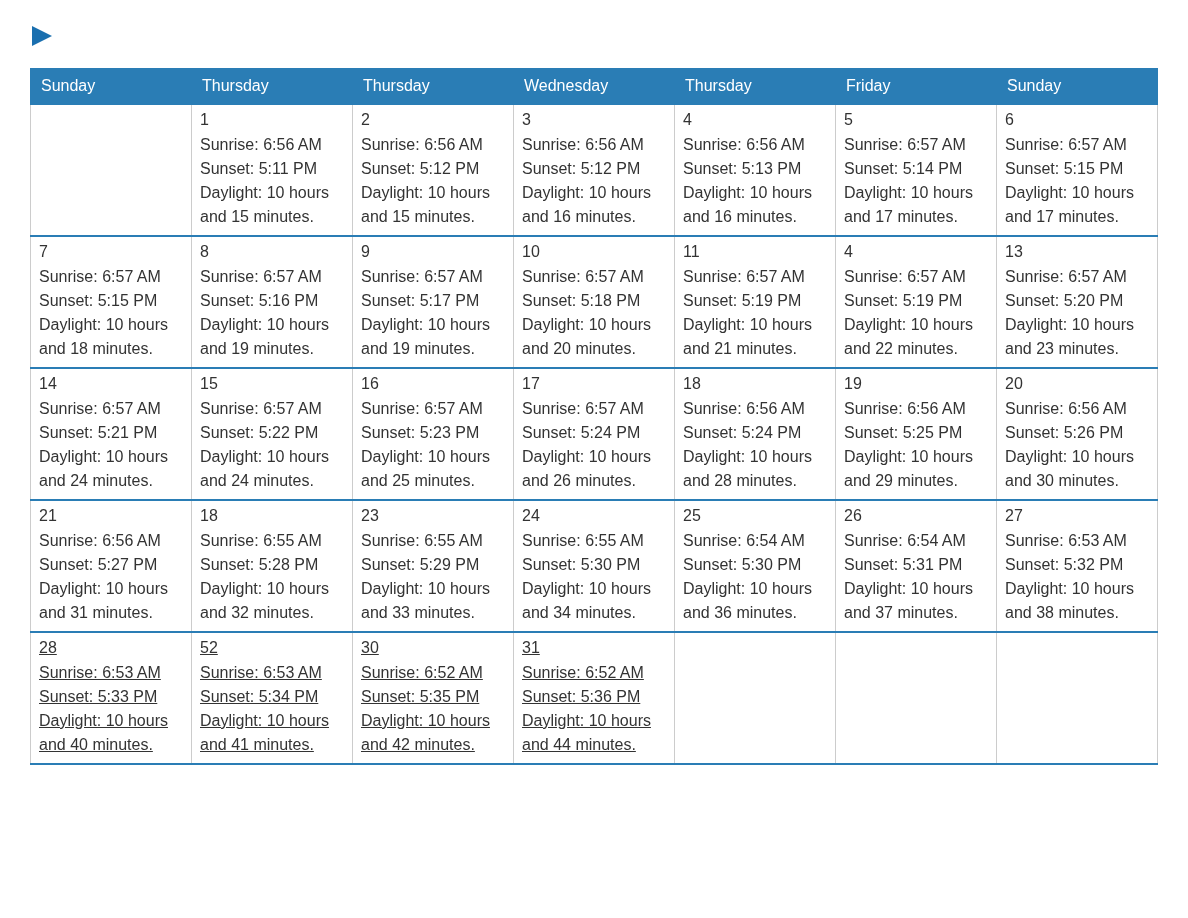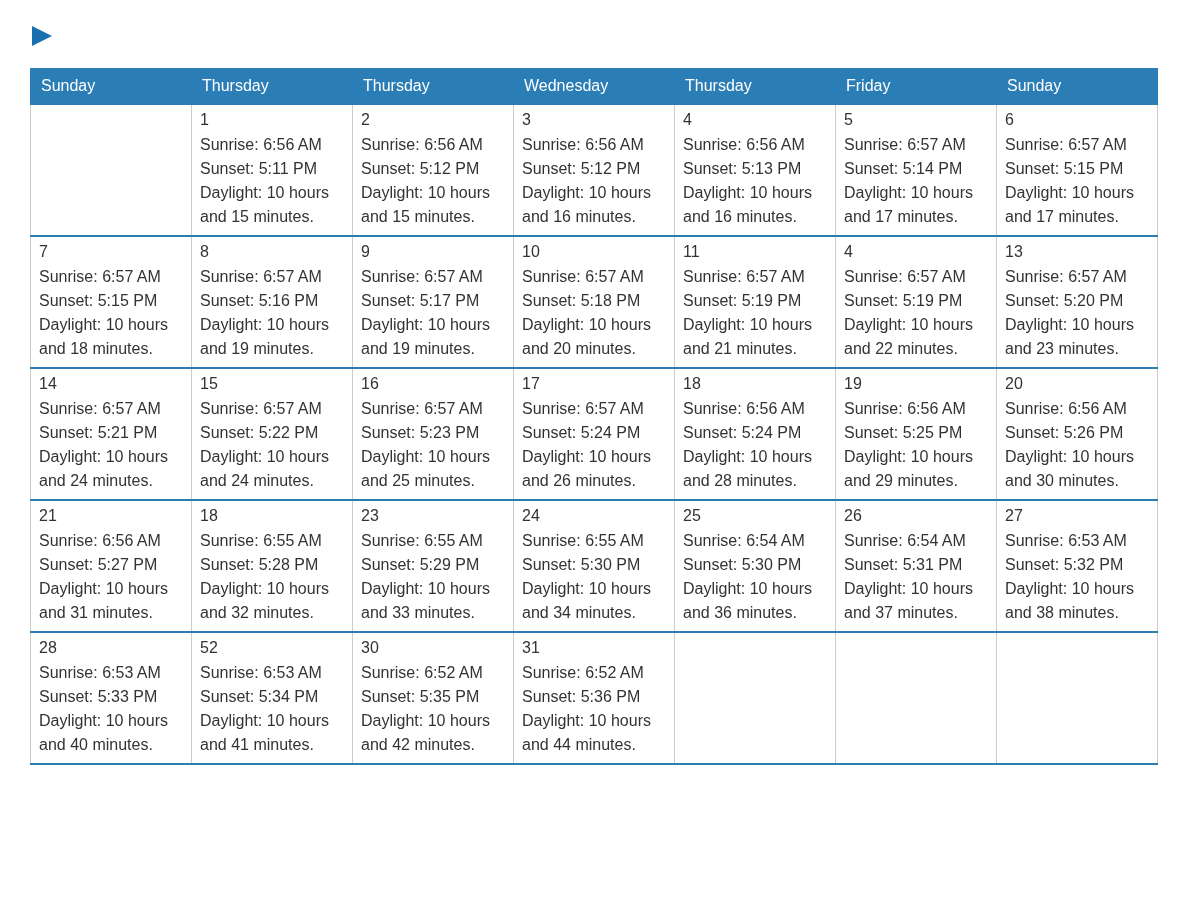--- a/index.html
+++ b/index.html
@@ -93,20 +93,21 @@
       color: #333;
     }
     .calendar tr td:first-child {
       border-left: 1px solid #ccc;
     }
     .calendar tr td:last-child {
       border-right: 1px solid #ccc;
     }
     .last-row td {
       border-bottom: 2px solid #2a7db5;
+      text-decoration: underline;
     }
   </style>
 </head>
 <body>
 
 <div class="header">
   <div class="logo">
     <div class="logo-wrapper">
       <div class="logo-top">
         <span class="logo-text-general"></span>

